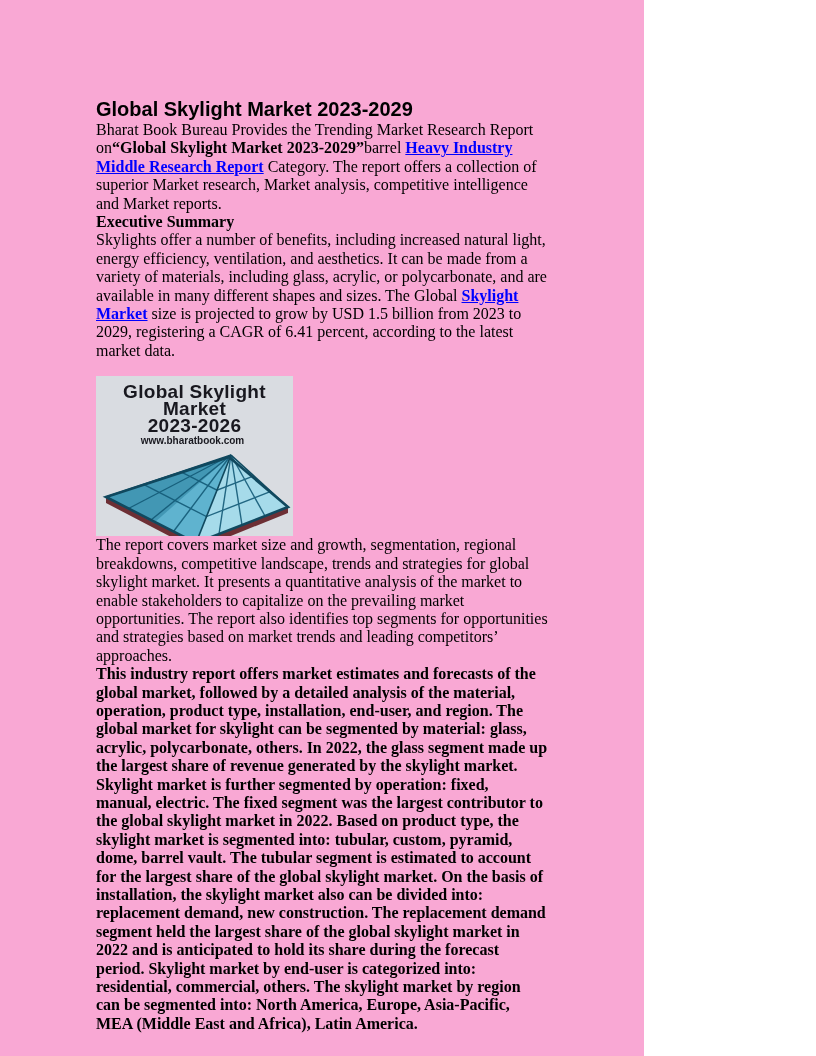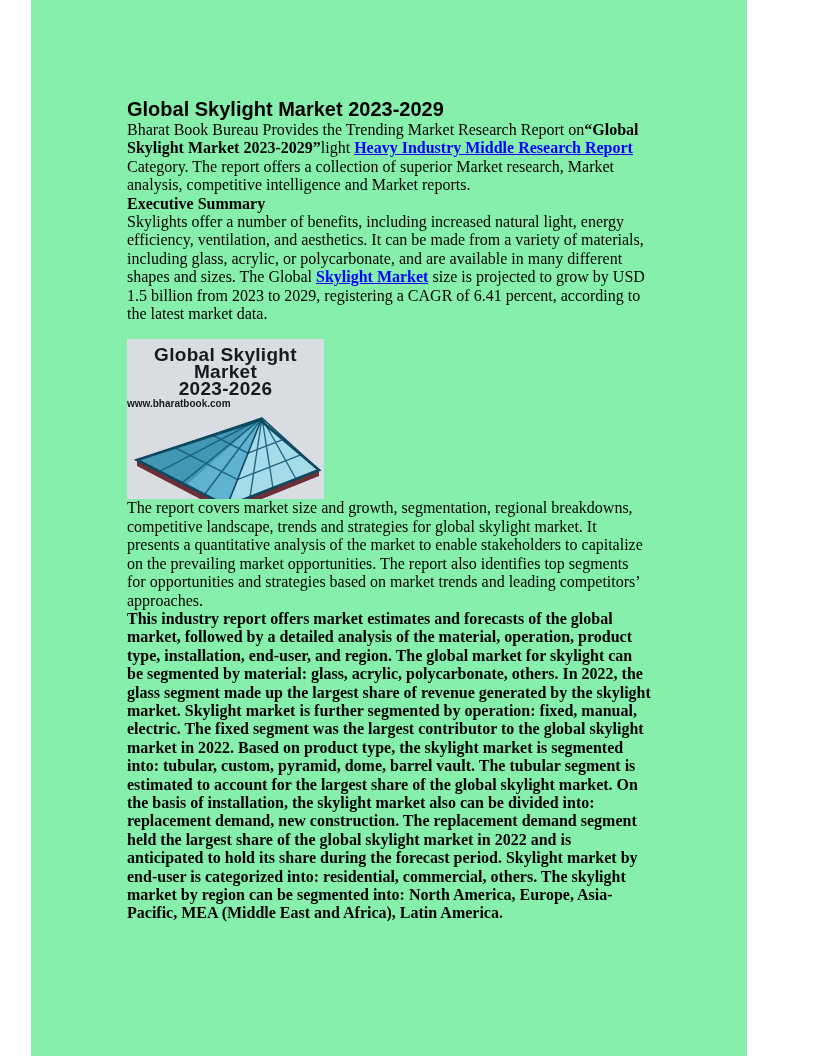--- a/index.html
+++ b/index.html
@@ -1,26 +1,25 @@
 <!DOCTYPE html>
 <html><head>
 <meta charset="utf-8">
 <style>
   html, body { margin: 0; padding: 0; background: #ffffff; }
   .page {
     position: relative;
-    width: 716px;
+    width: 644px;
     height: 1056px;
-    background: #86efac;
+    background: #f9a8d4;
     box-sizing: border-box;
     padding: 97px 96px 0 96px;
     font-family: "Liberation Serif", serif;
     color: #000000;
     overflow: hidden;
-    margin-left: 31px;
   }
   h1.doc-title {
     margin: 0;
     font-family: "Liberation Sans", sans-serif;
     font-weight: bold;
     font-size: 20px;
     line-height: 24px;
     color: #000000;
     letter-spacing: 0px;
   }
@@ -53,33 +52,33 @@
     font-weight: bold;
     font-size: 19px;
     line-height: 17px;
     text-align: center;
     letter-spacing: 0.3px;
   }
   .promo-site {
     font-weight: bold;
     font-size: 10px;
     line-height: 13px;
-    text-align: left;
+    text-align: center;
     padding-right: 4px;
   }
   .promo svg { display: block; margin-top: 4px; }
 </style>
 </head>
 <body>
 
 <div class="page">
 
   <h1 class="doc-title">Global Skylight Market 2023-2029</h1>
 
-  <p class="body intro"><span>Bharat Book Bureau Provides the Trending Market Research Report on</span><b>“Global Skylight Market 2023-2029”</b><span>light </span><a class="doclink" style="color:#0000ff">Heavy Industry Middle Research Report</a><span> Category. The report offers a collection of superior Market research, Market analysis, competitive intelligence and Market reports.</span></p>
+  <p class="body intro"><span>Bharat Book Bureau Provides the Trending Market Research Report on</span><b>“Global Skylight Market 2023-2029”</b><span>barrel </span><a class="doclink" style="color:#0000ff">Heavy Industry Middle Research Report</a><span> Category. The report offers a collection of superior Market research, Market analysis, competitive intelligence and Market reports.</span></p>
 
   <p class="body exec"><b class="exec-heading">Executive Summary</b><span>Skylights offer a number of benefits, including increased natural light, energy efficiency, ventilation, and aesthetics. It can be made from a variety of materials, including glass, acrylic, or polycarbonate, and are available in many different shapes and sizes. The Global </span><a class="doclink" style="color:#0000ff">Skylight Market</a><span> size is projected to grow by USD 1.5 billion from 2023 to 2029, registering a CAGR of 6.41 percent, according to the latest market data.</span></p>
 
   <div class="promo" style="background: rgb(217, 220, 225); color: rgb(24, 24, 31);">
     <div class="promo-title">Global Skylight Market</div>
     <div class="promo-title">2023-2026</div>
     <div class="promo-site">www.bharatbook.com</div>
     <svg width="197" height="100" viewBox="0 0 197 100">
 
       <polygon points="10,46 100,92 192,56 192,62 100,99 10,52" fill="#6d2f35"></polygon>

